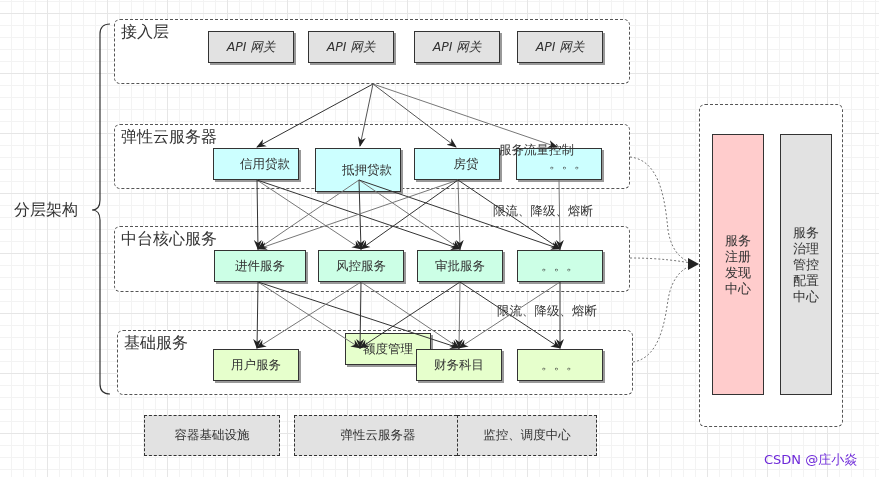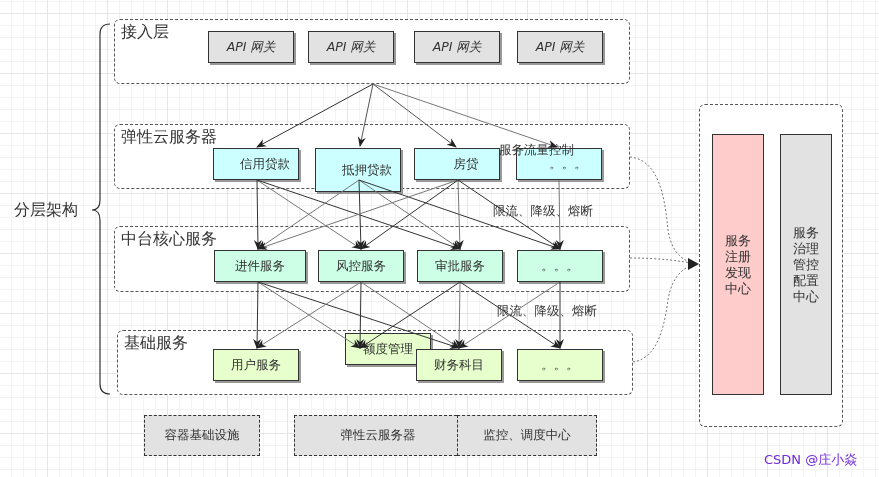--- a/index.html
+++ b/index.html
@@ -61,21 +61,21 @@
 <div class="abs node core" style="left:517px;top:250px;width:86px;height:32px;">。。。</div>
 
 <div class="abs layer" style="left:117px;top:330px;width:516px;height:65px;">
   <span class="layer-title">基础服务</span>
 </div>
 <div class="abs node base" style="left:213px;top:349px;width:86px;height:32px;">用户服务</div>
 <div class="abs node base" style="left:317px;top:333px;width:86px;height:32px;margin-left:28px;">额度管理</div>
 <div class="abs node base" style="left:416px;top:349px;width:86px;height:32px;">财务科目</div>
 <div class="abs node base" style="left:517px;top:349px;width:86px;height:32px;">。。。</div>
 
-<div class="abs infra" style="left:144px;top:415px;width:116px;height:41px;">容器基础设施</div>
+<div class="abs infra" style="left:144px;top:415px;width:136px;height:41px;">容器基础设施</div>
 <div class="abs infra" style="left:294px;top:415px;width:168px;height:41px;">弹性云服务器</div>
 <div class="abs infra" style="left:457px;top:415px;width:140px;height:41px;">监控、调度中心</div>
 
 <div class="abs layer" style="left:699px;top:104px;width:144px;height:323px;"></div>
 <div class="abs vcol" style="left:712px;top:134px;width:52px;height:261px;background:#ffcccc;white-space:pre-line;">服务
 注册
 发现
 中心</div>
 <div class="abs vcol" style="left:780px;top:134px;width:52px;height:261px;background:#e2e2e2;white-space:pre-line;">服务
 治理

